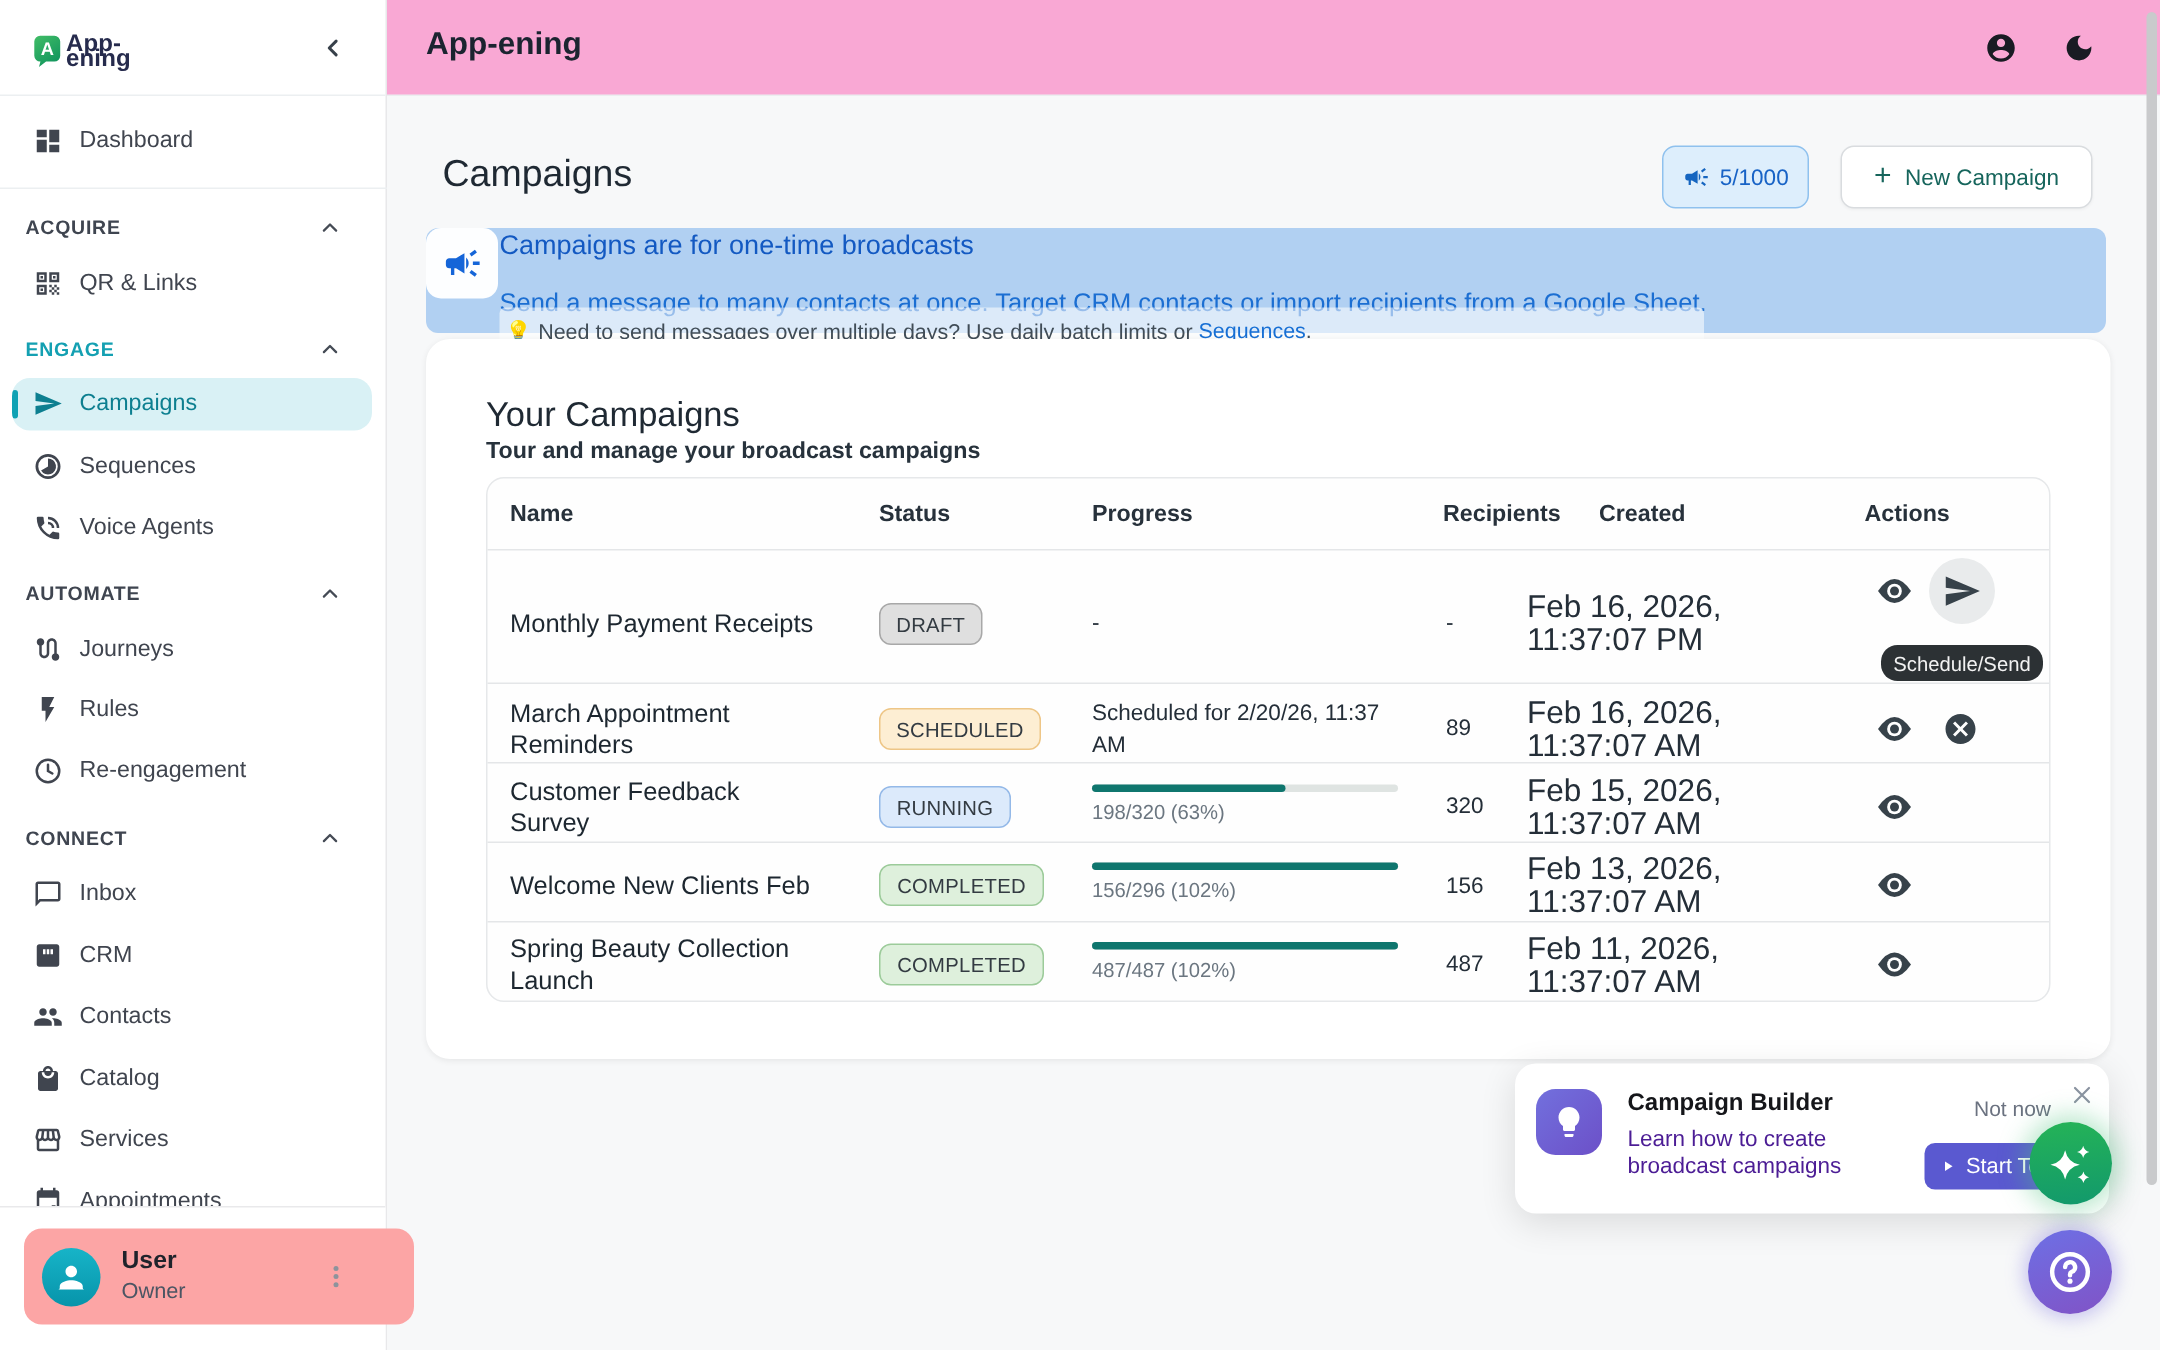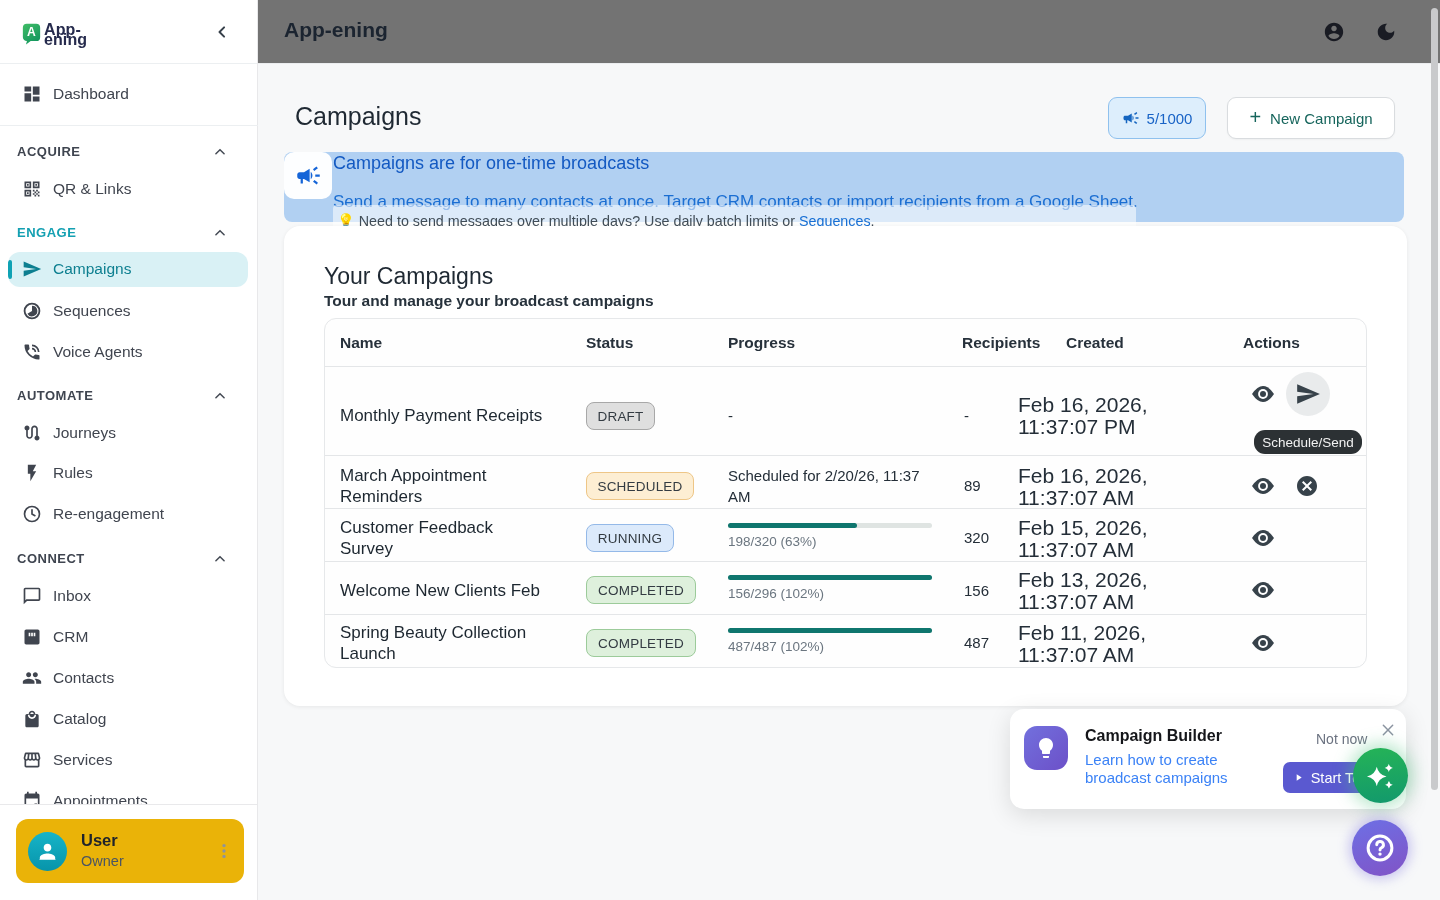--- a/index.html
+++ b/index.html
@@ -11,26 +11,26 @@
   #sb-head { position:absolute; left:0; top:0; width:100%; height:64px; border-bottom:1px solid #eceff1; }
   #logo-box { position:absolute; left:22px; top:23px; width:19px; height:22px; }
   #logo-text { position:absolute; left:44px; top:25px; font-size:16px; line-height:9.5px; font-weight:bold; color:#262b4d; letter-spacing:.1px; }
   #collapse { position:absolute; left:212px; top:22px; width:20px; height:20px; color:#37404a; }
   .navitem { position:absolute; left:12px; width:234px; height:40px; display:flex; align-items:center; color:#40454f; font-size:15.5px; }
   .navitem .ic { width:20px; height:20px; margin-left:10px; margin-right:11px; flex:none; color:#40454f; }
   .navhdr { position:absolute; left:17px; width:224px; font-size:13px; font-weight:bold; letter-spacing:.5px; color:#3f4550; }
   .navhdr .chev { position:absolute; right:14px; top:1px; width:14px; height:14px; }
   .active-item { position:absolute; left:8px; top:252px; width:240px; height:35px; background:#d9f1f5; border-radius:12px; overflow:hidden; }
   .active-item .bar { position:absolute; left:0; top:8px; width:4px; height:19px; border-radius:2px; background:#0fa2b4; }
-  #usercard { position:absolute; left:16px; top:819px; width:228px; height:64px; background:#eab308; border-radius:12px; }
+  #usercard { position:absolute; left:16px; top:819px; width:260px; height:64px; background:#fca5a5; border-radius:12px; }
   #avatar { position:absolute; left:28px; top:832px; width:39px; height:39px; border-radius:50%; background:linear-gradient(180deg,#17b4c8,#0794aa); }
   .sb-divider { position:absolute; left:0; width:258px; height:1px; background:#eceff1; }
 
   
-  #topbar { position:absolute; left:258px; top:0; width:1182px; height:64px; background:#737373; border-bottom:1px solid #ebedef; }
+  #topbar { position:absolute; left:258px; top:0; width:1182px; height:64px; background:#f9a8d4; border-bottom:1px solid #ebedef; }
   #tb-title { position:absolute; left:26px; top:18px; font-size:21px; font-weight:bold; color:#1b2430; }
 
   
   #h1 { position:absolute; left:295px; top:102px; font-size:25px; color:#1f2933; }
   #quota { position:absolute; left:1108px; top:97px; width:98px; height:42px; background:#ddeefc; border:1.5px solid #8fc1ee; border-radius:9px; display:flex; align-items:center; justify-content:center; gap:7px; color:#1863c6; font-size:15px; }
   #newcamp { position:absolute; left:1227px; top:97px; width:168px; height:42px; background:#fff; border:1px solid #d9dcdf; border-radius:9px; display:flex; align-items:center; justify-content:center; gap:9px; color:#16655c; font-size:15px; font-weight:500; box-shadow:0 1px 2px rgba(0,0,0,.04); }
 
   #banner { position:absolute; left:284px; top:152px; width:1120px; height:70px; background:#b1d0f2; border-radius:8px; }
   #banner-icbox { position:absolute; left:0px; top:0px; width:48px; height:47px; background:#fdfeff; border-radius:10px; display:flex; align-items:center; justify-content:center; }
   #banner-title { position:absolute; left:49px; top:1px; font-size:18px; font-weight:normal; color:#1359c2; }
@@ -56,21 +56,21 @@
   .celltxt { position:absolute; font-size:15px; color:#242e38; line-height:21px; }
   .datetxt { position:absolute; left:1018px; font-size:21px; color:#242e38; line-height:21.5px; }
   .eye { position:absolute; width:24px; height:24px; color:#37424a; }
   #sendcircle { position:absolute; left:1286px; top:372px; width:44px; height:44px; border-radius:50%; background:#e9ebec; display:flex; align-items:center; justify-content:center; }
   #tooltip { position:absolute; left:1254px; top:430px; width:108px; height:24px; background:#2c3134; border-radius:11px; color:#f2f2f2; font-size:13.5px; display:flex; align-items:center; justify-content:center; }
 
   
   #popup { position:absolute; left:1010px; top:709px; width:396px; height:100px; background:#fff; border-radius:14px; box-shadow:0 6px 24px rgba(0,0,0,.12); }
   #bulbbox { position:absolute; left:14px; top:17px; width:44px; height:44px; border-radius:13px; background:linear-gradient(135deg,#7270dd,#6c50c8); display:flex; align-items:center; justify-content:center; }
   #pp-title { position:absolute; left:75px; top:18px; font-size:16px; font-weight:bold; color:#15161a; }
-  #pp-body { position:absolute; left:75px; top:42px; font-size:15px; line-height:18px; color:#3b82f6; }
+  #pp-body { position:absolute; left:75px; top:42px; font-size:15px; line-height:18px; color:#4c1d95; }
   #notnow { position:absolute; left:306px; top:22px; font-size:14px; color:#6b7280; }
   #startbtn { position:absolute; left:273px; top:53px; width:100px; height:31px; background:#5a59d0; border-radius:7px; color:#fff; font-size:14.5px; display:flex; align-items:center; justify-content:center; gap:7px; }
   #closex { position:absolute; left:370px; top:13px; width:16px; height:16px; color:#8a93a0; }
   #sparklebtn { position:absolute; left:1353px; top:748px; width:55px; height:55px; border-radius:50%; background:linear-gradient(175deg,#25b357,#12996c); box-shadow:0 0 16px 5px rgba(80,195,125,.38); display:flex; align-items:center; justify-content:center; }
   #helpbtn { position:absolute; left:1352px; top:820px; width:56px; height:56px; border-radius:50%; background:linear-gradient(160deg,#6f6de2 10%,#8153c6); box-shadow:0 0 12px 3px rgba(130,120,225,.4); display:flex; align-items:center; justify-content:center; }
   #scrollthumb { position:absolute; left:1431px; top:8px; width:7px; height:782px; background:#c9cacc; border-radius:4px; }
 </style>
 </head>
 <body>
 

